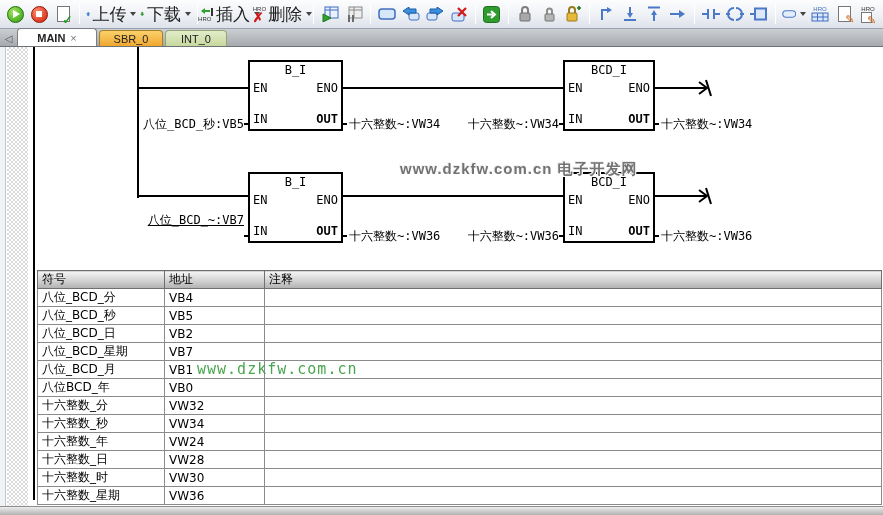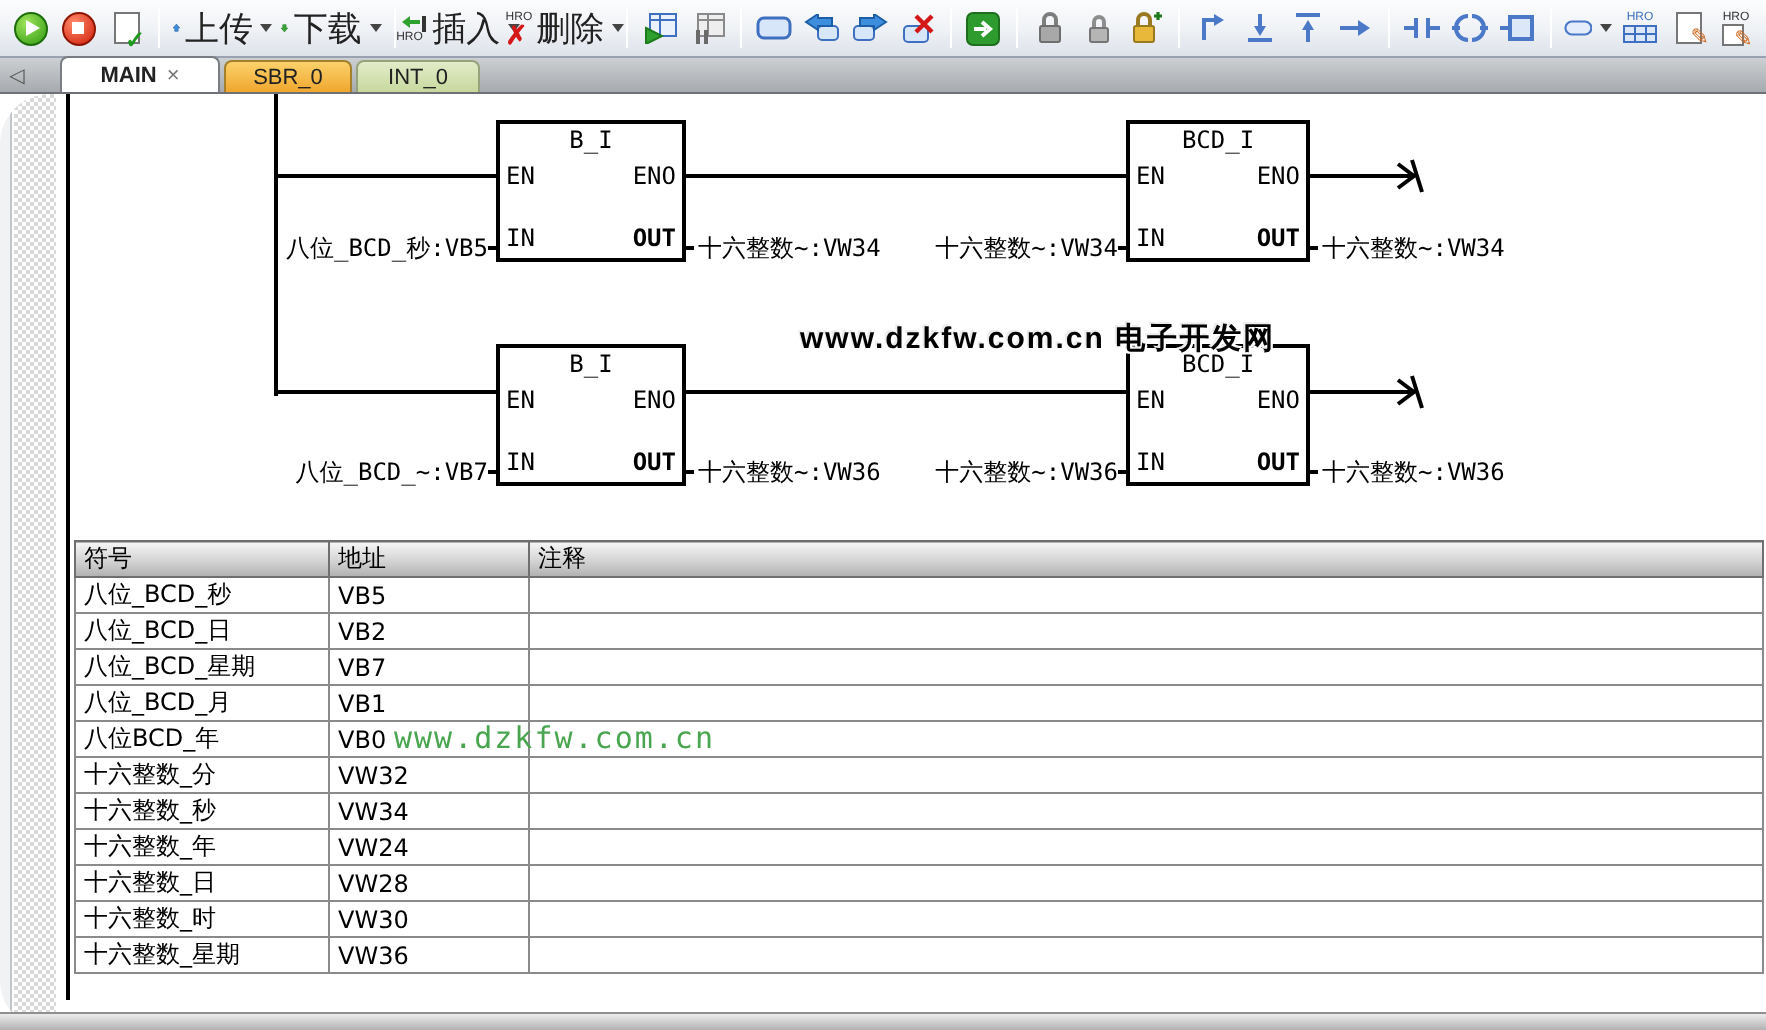--- a/index.html
+++ b/index.html
@@ -28,27 +28,27 @@
   .gridico { position:relative; }
 
   
   .tabbar { position:absolute; left:0; top:29px; width:883px; height:18px;
     background:linear-gradient(180deg,#ccd0d3,#a6aaae); border-bottom:1px solid #6e7276;
     display:flex; align-items:flex-end; }
   .tabscroll { width:13px; height:14px; margin:0 2px 1px 2px; display:flex; align-items:center; justify-content:center;
     font-size:10px; color:#555; }
   .tab { height:16px; display:flex; align-items:center; justify-content:center; gap:5px;
     font-size:11px; color:#222; border:1px solid #7a7e82; border-bottom:none; border-radius:4px 4px 0 0; padding:0 8px; }
-  .tab-main { height:18px; width:80px; background:#fff; font-weight:bold; margin-left:13px; z-index:2; }
+  .tab-main { height:18px; width:80px; background:#fff; font-weight:bold; z-index:2; }
   .tab-main .close { color:#777; font-weight:normal; font-size:11px; }
   .tab-sbr { width:64px; background:linear-gradient(180deg,#fbd16b,#f0a72e); border-color:#a5802a; margin-left:2px; }
   .tab-int { width:62px; background:linear-gradient(180deg,#e2ecc9,#c7d89e); border-color:#96a37a; margin-left:2px; }
 
   
-  .editor { position:absolute; left:0; top:47px; width:883px; height:468px; background:#fff; overflow:hidden;border-radius:25px; }
+  .editor { position:absolute; left:0; top:47px; width:883px; height:468px; background:#fff; overflow:hidden; }
   .edge-strip { position:absolute; left:0; top:0; width:6px; height:100%; background:#f1f2f4; border-right:1px solid #c2c5c9; }
   .dither { position:absolute; left:7px; top:0; width:21px; height:459px; background-color:#fff;
     background-image:
       linear-gradient(45deg,#d9d9d9 25%,transparent 25%,transparent 75%,#d9d9d9 75%),
       linear-gradient(45deg,#d9d9d9 25%,transparent 25%,transparent 75%,#d9d9d9 75%);
     background-size:4px 4px; background-position:0 0,2px 2px; }
   .power-rail { position:absolute; left:33px; top:0; width:2px; height:453px; background:#000; }
   .hline { position:absolute; height:2px; background:#000; }
   .vline { position:absolute; width:2px; background:#000; }
   .lbox { position:absolute; width:95px; height:71px; border:2px solid #000; background:#fff; }
@@ -58,21 +58,21 @@
   .lbox .p-en  { position:absolute; left:3px;  top:19px; }
   .lbox .p-eno { position:absolute; right:3px; top:19px; }
   .lbox .p-in  { position:absolute; left:3px;  bottom:3px; }
   .lbox .p-out { position:absolute; right:3px; bottom:3px;font-weight:bold; }
   .operand { position:absolute; height:14px; line-height:14px; white-space:nowrap;
     font-family:"DejaVu Sans Mono","DejaVu Sans",monospace; font-size:12px; color:#000; }
   .op-r { text-align:right; }
   .endarrow { position:absolute; }
 
   .wm-diagram { position:absolute; left:400px; top:113px; font-size:15px; font-weight:bold; letter-spacing:1px;
-    color:#000000; text-shadow:1px 1px 0 #fff,-1px -1px 0 #ececec, 1px -1px 0 #fff, -1px 1px 0 #fff; white-space:nowrap; }
+    color:#737373; text-shadow:1px 1px 0 #fff,-1px -1px 0 #ececec, 1px -1px 0 #fff, -1px 1px 0 #fff; white-space:nowrap; }
   .wm-table { position:absolute; left:197px; top:313px; font-size:15px; color:#49a54f;
     font-family:"DejaVu Sans Mono",monospace; letter-spacing:1px; white-space:nowrap; z-index:5; }
 
   
   .symtable { position:absolute; left:37px; top:223px; width:845px; border-collapse:collapse; table-layout:fixed; }
   .symtable th { height:17px; background:linear-gradient(180deg,#f5f5f5 0%,#d2d2d2 55%,#b0b0b0 100%);
     font-weight:normal; text-align:left; font-size:12px; padding:0 4px; border:1px solid #6f6f6f; }
   .symtable td { height:13px; font-size:12px; padding:0 4px; border:1px solid #8a8a8a; background:transparent;
     font-family:"DejaVu Sans","Liberation Sans",sans-serif; white-space:nowrap; overflow:hidden; }
   .symtable { border:1px solid #4a4a4a; }
@@ -366,21 +366,21 @@
       <path d="M0 9 H13" stroke="#000" stroke-width="2"></path>
       <path d="M6 3 L14 9 L6 15" fill="none" stroke="#000" stroke-width="2"></path>
       <path d="M13 1 L18 17" stroke="#000" stroke-width="2"></path>
     </svg>
 
     <div class="hline" style="left:244px; top:188px; width:4px;"></div>
     <div class="hline" style="left:343px; top:188px; width:4px;"></div>
     <div class="hline" style="left:559px; top:188px; width:4px;"></div>
     <div class="hline" style="left:655px; top:188px; width:4px;"></div>
 
-    <div class="operand op-r" style="left:128px; top:182px; width:116px;">八位_BCD_~:VB7</div>
+    <div class="operand op-r" style="left:128px; top:166px; width:116px;text-decoration:underline;">八位_BCD_~:VB7</div>
     <div class="operand" style="left:349px; top:182px;">十六整数~:VW36</div>
     <div class="operand op-r" style="left:448px; top:182px; width:111px;">十六整数~:VW36</div>
     <div class="operand" style="left:661px; top:182px;">十六整数~:VW36</div>
 
     <div class="wm-diagram">www.dzkfw.com.cn 电子开发网</div>
     <div class="wm-table">www.dzkfw.com.cn</div>
 
     <table class="symtable">
       <colgroup>
           <col class="col-sym">
@@ -389,20 +389,25 @@
         </colgroup>
       <thead>
         <tr>
           <th>符号</th>
           <th>地址</th>
           <th>注释</th>
         </tr>
       </thead>
       <tbody>
           <tr>
+            <td>八位_BCD_分</td>
+            <td>VB4</td>
+            <td></td>
+          </tr>
+          <tr>
             <td>八位_BCD_秒</td>
             <td>VB5</td>
             <td></td>
           </tr>
           <tr>
             <td>八位_BCD_日</td>
             <td>VB2</td>
             <td></td>
           </tr>
           <tr>

